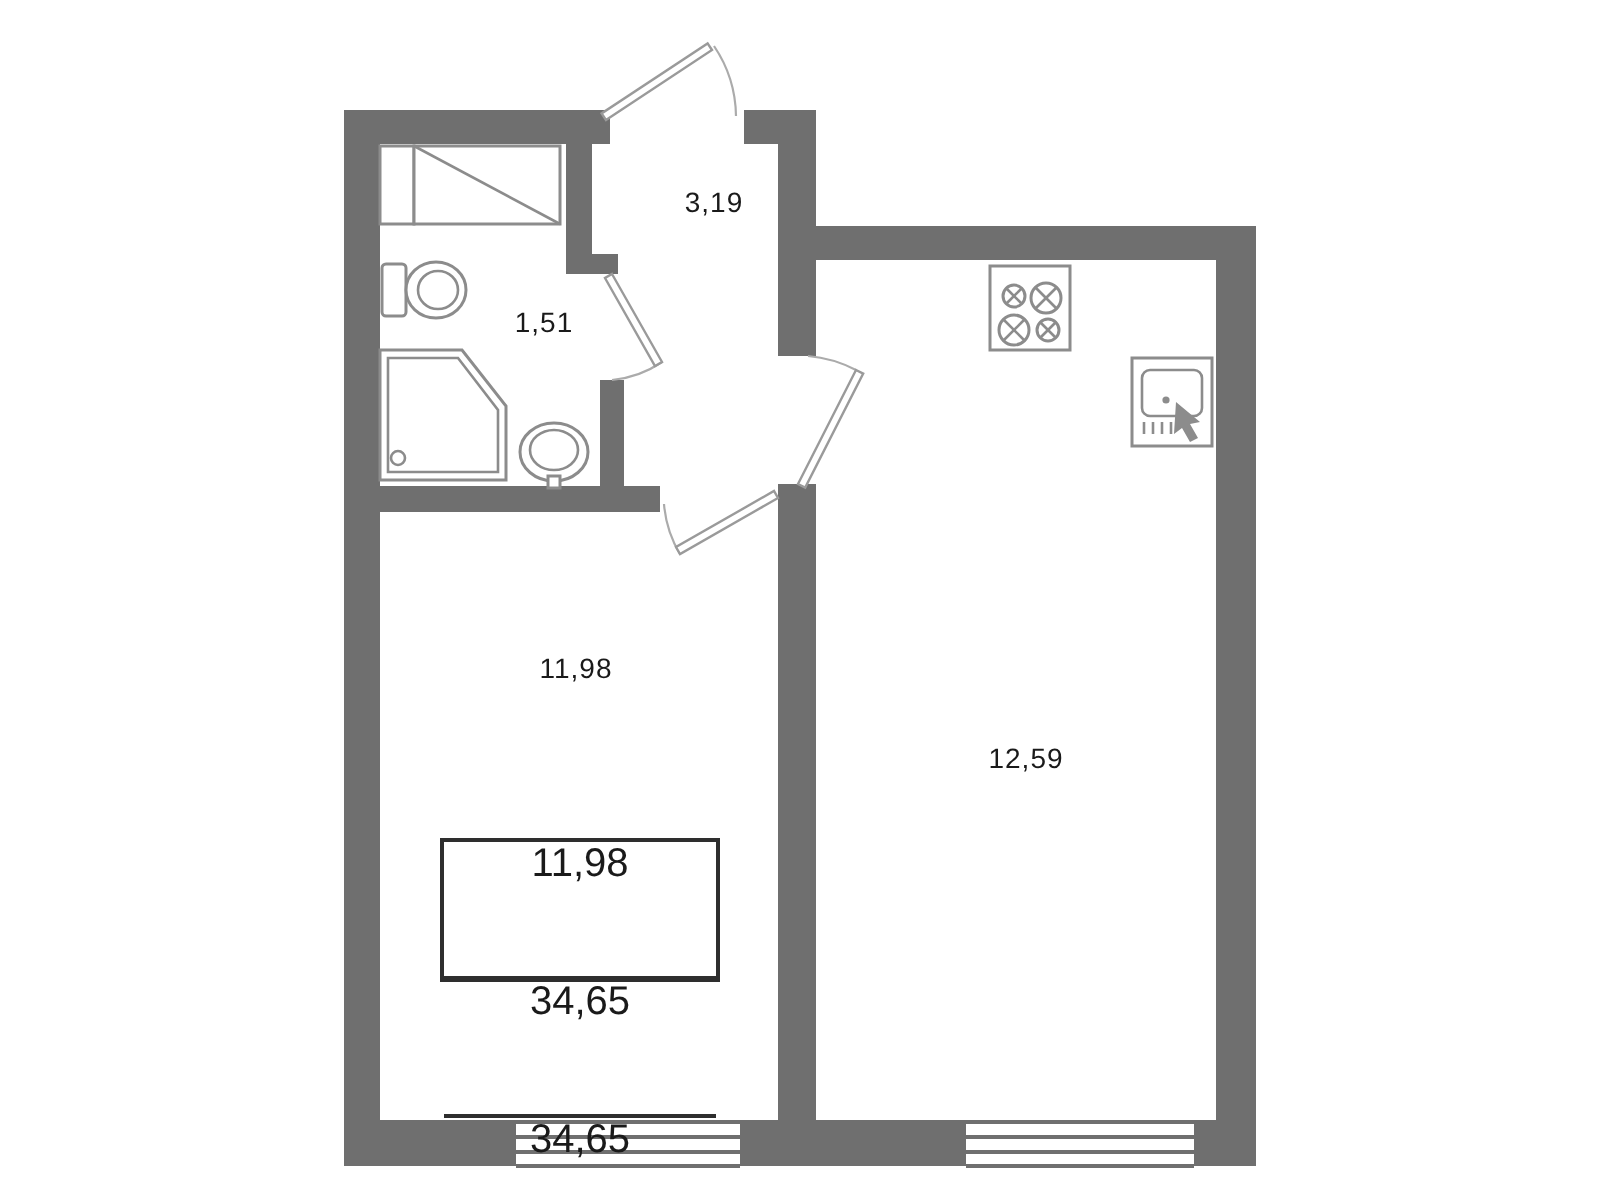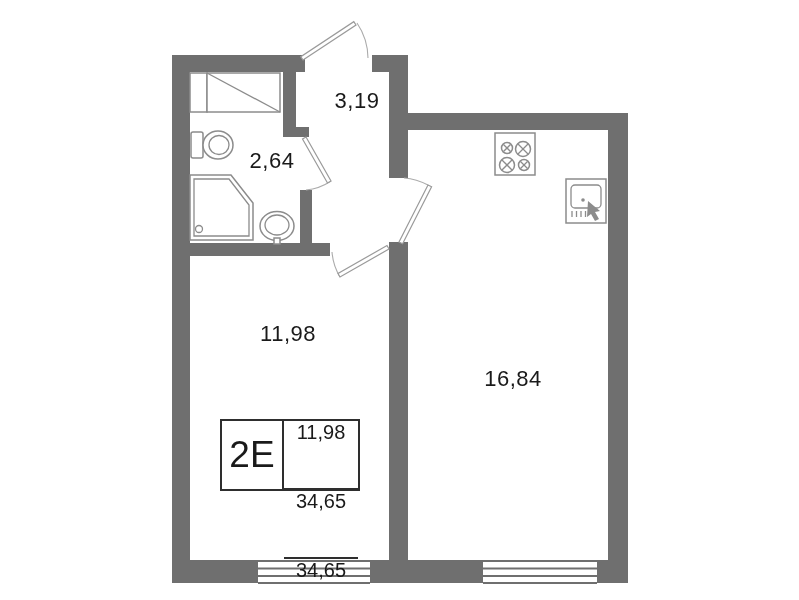--- a/index.html
+++ b/index.html
@@ -10,21 +10,21 @@
   #plan-svg{position:absolute;left:0;top:0;}
   .wall{fill:var(--wall,#6f6f6f);stroke:none;}
   .fixture{fill:#ffffff;stroke:var(--line,#8c8c8c);stroke-width:1.5;}
   .fixline{fill:none;stroke:var(--line,#8c8c8c);stroke-width:1.3;}
   .fixsolid{fill:var(--line,#8c8c8c);stroke:none;}
   .doorleaf{fill:#ffffff;stroke:#9a9a9a;stroke-width:1.2;}
   .arc{fill:none;stroke:#ababab;stroke-width:1.1;}
   .winline{stroke:var(--wall,#6f6f6f);stroke-width:2;}
   .area-label{
     position:absolute;transform:translate(-50%,-50%);
-    font-size:22px;color:var(--text,#1a1a1a);white-space:nowrap;letter-spacing:.5px;
+    font-size:14px;color:var(--text,#1a1a1a);white-space:nowrap;letter-spacing:.5px;
   }
   #infobox{
     position:absolute;left:220px;top:419px;width:140px;height:72px;
     box-sizing:border-box;border:2px solid #2e2e2e;display:flex;background:#ffffff;
     color:var(--text,#1a1a1a);
   }
   #infobox .unit-cell{
     width:62px;box-sizing:border-box;border-right:2px solid #2e2e2e;
     display:flex;align-items:center;justify-content:center;font-size:37px;
   }
@@ -130,26 +130,25 @@
       <circle class="fixsolid" cx="583" cy="200" r="1.8"></circle>
       <polygon class="fixsolid" points="588,201 600,211 595,212 599,219 595,221 591,214 587,217"></polygon>
       <line class="fixline" x1="572" y1="211" x2="572" y2="217"></line>
       <line class="fixline" x1="576.5" y1="211" x2="576.5" y2="217"></line>
       <line class="fixline" x1="581" y1="211" x2="581" y2="217"></line>
       <line class="fixline" x1="585.5" y1="211" x2="585.5" y2="217"></line>
     </g>
   </svg>
 
   <div class="area-label" style="left:357px;top:101px;">3,19</div>
-  <div class="area-label" style="left:272px;top:161px;">2,64</div>
+  <div class="area-label" style="left:272px;top:161px;">1,51</div>
   <div class="area-label" style="left:288px;top:334px;">11,98</div>
-  <div class="area-label" style="left:513px;top:379px;">16,84</div>
+  <div class="area-label" style="left:513px;top:379px;">12,59</div>
 
   <div id="infobox">
-    <div class="unit-cell">2E</div>
     <div class="vals">
       <div>11,98</div>
       <div>34,65</div>
       <div>34,65</div>
     </div>
   </div>
 
 </div>
 
 </body></html>

